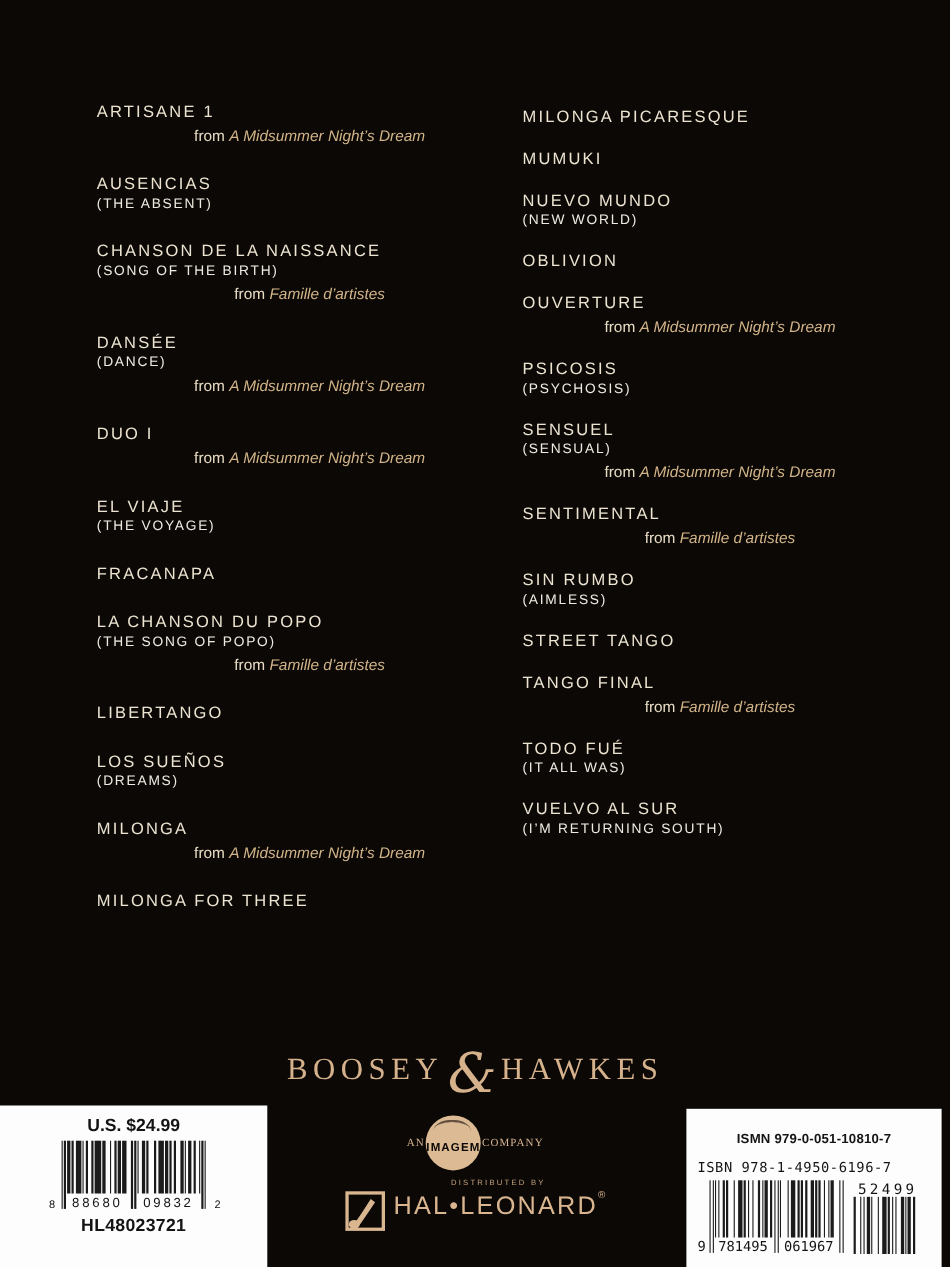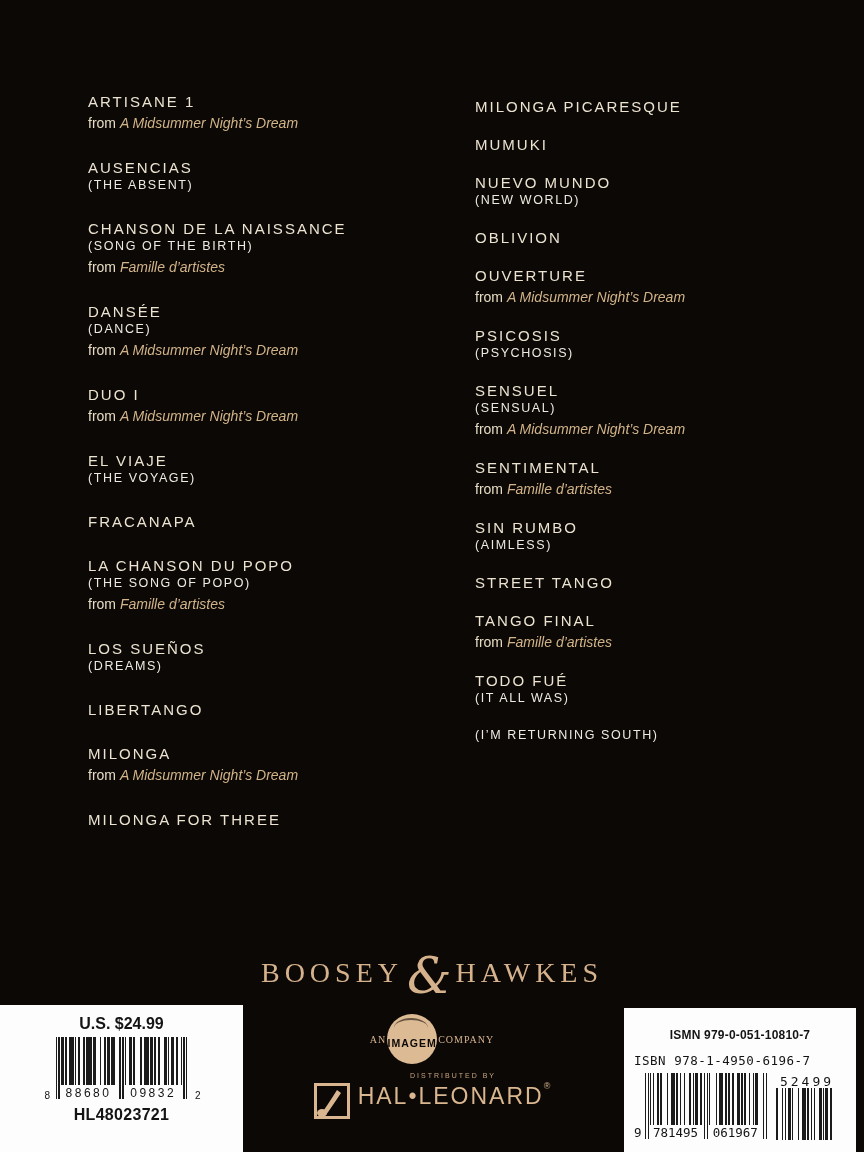--- a/index.html
+++ b/index.html
@@ -7,21 +7,21 @@
         font-family:"Liberation Sans",sans-serif;}
   
   .columns{position:absolute;top:93px;left:88px;right:30px;display:flex;}
   .col{display:flex;flex-direction:column;}
   .col-left{width:387px;}
   .col-right{flex:1;padding-top:5px;}
   .col-left .entry{margin-bottom:26px;}
   .col-right .entry{margin-bottom:20px;}
   .entry .t{font-size:15px;letter-spacing:2px;color:#ece3d0;line-height:18px;}
   .entry .s{font-size:12.5px;letter-spacing:1.6px;color:#efeae1;line-height:17px;}
-  .entry .f{font-size:14px;color:#e7dcc3;line-height:20px;margin-top:2px;}
+  .entry .f{font-size:14px;color:#e7dcc3;line-height:20px;margin-top:2px;text-align:center;}
   .entry .f em{font-style:italic;color:#d2b488;}
   
   .brand{position:absolute;top:953px;left:0;right:0;display:flex;justify-content:center;
          align-items:center;color:#d6b28c;}
   .brand .word{font-family:"Liberation Serif",serif;font-size:28px;letter-spacing:5px;}
   .brand .amp{font-family:"DejaVu Serif",serif;font-style:italic;font-size:50px;line-height:40px;
               position:relative;top:3px;margin:0 4px;}
   .imagem{position:absolute;top:1014px;left:0;right:0;display:flex;justify-content:center;
           align-items:center;color:#d9b691;}
   .imagem .side{font-family:"Liberation Serif",serif;font-size:10px;letter-spacing:1px;}
@@ -100,27 +100,27 @@
         </div>
         <div class="entry">
           <div class="t">FRACANAPA</div>
         </div>
         <div class="entry">
           <div class="t">LA CHANSON DU POPO</div>
           <div class="s">(THE SONG OF POPO)</div>
           <div class="f"><span>from</span> <em>Famille d’artistes</em></div>
         </div>
         <div class="entry">
+          <div class="t">LIBERTANGO</div>
+        </div>
+        <div class="entry">
           <div class="t">LOS SUEÑOS</div>
           <div class="s">(DREAMS)</div>
         </div>
         <div class="entry">
-          <div class="t">LIBERTANGO</div>
-        </div>
-        <div class="entry">
           <div class="t">MILONGA</div>
           <div class="f"><span>from</span> <em>A Midsummer Night’s Dream</em></div>
         </div>
         <div class="entry">
           <div class="t">MILONGA FOR THREE</div>
         </div>
       </div>
     <div class="col col-right" id="col-right">
         <div class="entry">
           <div class="t">MILONGA PICARESQUE</div>
@@ -161,20 +161,21 @@
         </div>
         <div class="entry">
           <div class="t">TANGO FINAL</div>
           <div class="f"><span>from</span> <em>Famille d’artistes</em></div>
         </div>
         <div class="entry">
           <div class="t">TODO FUÉ</div>
           <div class="s">(IT ALL WAS)</div>
         </div>
         <div class="entry">
+          <div class="t">VUELVO AL SUR</div>
           <div class="s">(I’M RETURNING SOUTH)</div>
         </div>
       </div>
   </div>
 
   <div class="brand">
     <span class="word">BOOSEY</span>
     <span class="amp">&amp;</span>
     <span class="word">HAWKES</span>
   </div>

